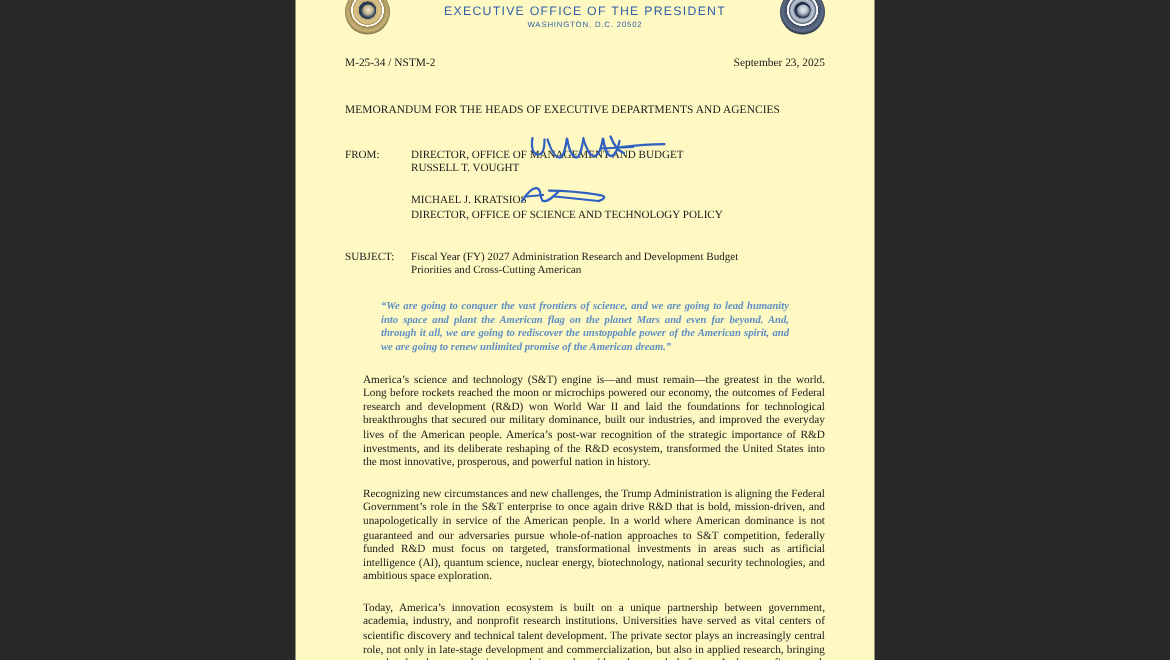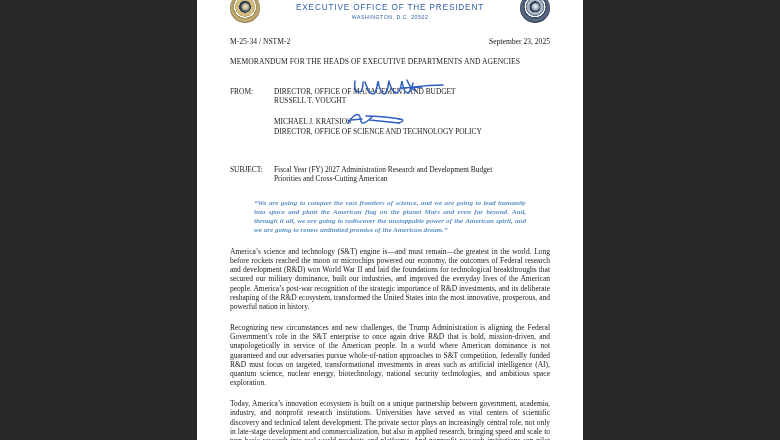--- a/index.html
+++ b/index.html
@@ -18,21 +18,21 @@
     width: 780px;
     height: 440px;
     background: #282828;
   }
   .page {
     position: absolute;
     left: 197px;
     top: 0;
     width: 386px;
     height: 440px;
-    background: #ffffff;
+    background: #fef9c3;
     overflow: hidden;
   }
 
   
   .header {
     position: relative;
     height: 26px;
   }
   .seal {
     position: absolute;
@@ -102,21 +102,21 @@
   .meta-row {
     display: flex;
     justify-content: space-between;
     align-items: baseline;
     font-size: 7.6px;
     margin-top: 11px;
     text-align: center;
   }
   .memo-line {
     font-size: 7.6px;
-    margin-top: 11px;
+    margin-top: 22px;
     letter-spacing: 0.05px;
   }
 
   .field-block {
     display: flex;
     margin-top: 21px;
     font-size: 7.4px;
   }
   .field-label {
     width: 44px;
@@ -133,21 +133,21 @@
   .sig-group { position: relative; }
   .sig-group + .sig-group { margin-top: 12px; }
 
   .sig {
     position: absolute;
     pointer-events: none;
   }
   .sig-vought { left: 78px; top: -9px; }
   .sig-kratsios { left: 72px; top: -5px; }
 
-  .subject-block { margin-top: 29px; }
+  .subject-block { margin-top: 19px; }
   .subject-block .field-line { white-space: normal; line-height: 9.6px; }
 
   
   .quote {
     margin: 15px 24px 0 24px;
     color: #5d8fc4;
     font-style: italic;
     font-size: 7.1px;
     line-height: 9px;
     text-align: justify;
@@ -161,20 +161,21 @@
     font-style: normal;
   }
 
   
   .para {
     margin-top: 12px;
     font-size: 7.5px;
     line-height: 9.15px;
     text-align: justify;
     color: #191919;
+    margin-left: 12px;
   }
   .para:first-of-type { margin-top: 16px; }
 </style>
 </head>
 <body>
 
 <div class="viewer">
   <div class="page">
 
     <div class="header">

